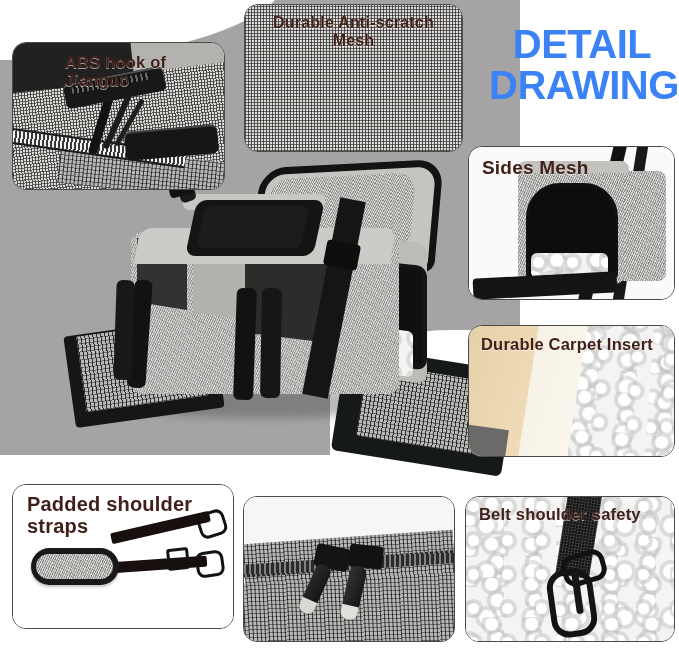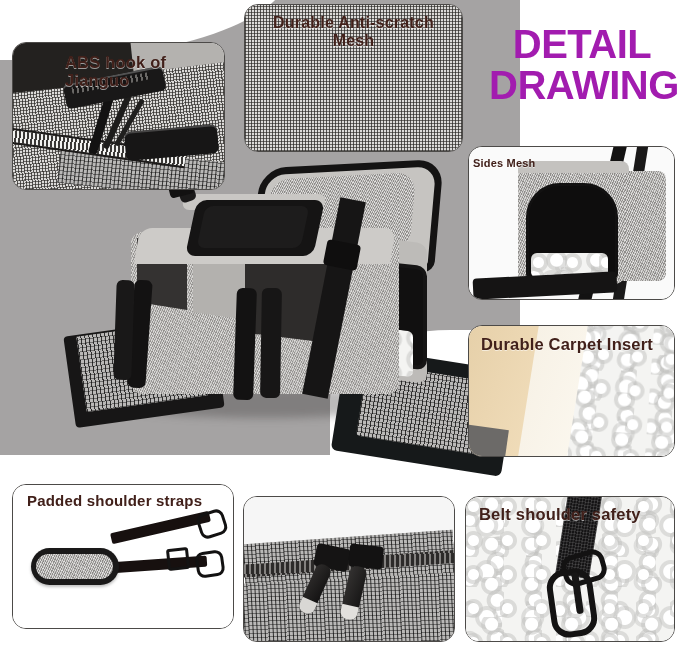--- a/index.html
+++ b/index.html
@@ -108,21 +108,21 @@
   #p1 .arm2{position:absolute;left:48%;top:34%;width:6px;height:40%;background:#1d1c1b;transform:rotate(24deg);border-radius:3px;}
   #p1 .arm3{position:absolute;left:54%;top:36%;width:5px;height:36%;background:#201f1e;transform:rotate(30deg);border-radius:3px;}
   #p1 .meshlow{position:absolute;left:22%;top:76%;width:82%;height:26%;transform:rotate(6deg);}
 
   
   #p2{left:244px;top:4px;width:219px;height:148px;}
   #p2 .cap{left:0;right:0;top:9px;text-align:center;font-size:16px;}
 
   
   #p3{left:468px;top:146px;width:207px;height:154px;}
-  #p3 .cap{left:4px;top:10px;font-size:11px;}
+  #p3 .cap{left:13px;top:10px;font-size:19px;}
   #p3 .s-bg{position:absolute;inset:0;background:#fafafa;}
   #p3 .s-body{position:absolute;left:24%;top:12%;width:52%;height:78%;border-radius:10px;}
   #p3 .s-body2{position:absolute;left:66%;top:16%;width:30%;height:72%;border-radius:8px;}
   #p3 .s-win{position:absolute;left:28%;top:24%;width:42%;height:58%;background:#0e0d0d;
     border-radius:34px 34px 4px 4px;border:3px solid #121111;}
   #p3 .s-bed{position:absolute;left:30%;top:70%;width:38%;height:16%;border-radius:6px;}
   #p3 .s-strapA{position:absolute;left:62%;top:-4%;width:13px;height:108%;background:#131212;transform:rotate(13deg);}
   #p3 .s-strapB{position:absolute;left:76%;top:-4%;width:11px;height:108%;background:#1a1919;transform:rotate(9deg);}
   #p3 .s-floor{position:absolute;left:2%;top:84%;width:70%;height:14%;background:#151414;border-radius:4px;transform:rotate(-3deg);}
   #p3 .s-top{position:absolute;left:24%;top:9%;width:54%;height:8%;background:#c4c2bf;border-radius:8px 8px 0 0;}
@@ -130,21 +130,21 @@
   
   #p4{left:468px;top:325px;width:207px;height:132px;}
   #p4 .cap{left:12px;top:9px;font-size:16.5px;}
   #p4 .c-beige{position:absolute;left:-6%;top:-8%;width:34%;height:125%;background:linear-gradient(100deg,#e6d0a9,#f0dcb9);transform:rotate(9deg);}
   #p4 .c-cream{position:absolute;left:22%;top:-10%;width:30%;height:130%;background:linear-gradient(100deg,#f6f0e4,#fbf7ee);transform:rotate(9deg);}
   #p4 .c-white{position:absolute;left:44%;top:-10%;width:70%;height:132%;transform:rotate(4deg);}
   #p4 .c-dark{position:absolute;left:-4%;top:78%;width:22%;height:34%;background:#6c6a68;transform:rotate(8deg);}
 
   
   #p5{left:12px;top:484px;width:222px;height:145px;}
-  #p5 .cap{left:14px;top:8px;font-size:15px;}
+  #p5 .cap{left:14px;top:8px;font-size:20px;}
   #p5 .w{position:absolute;inset:0;background:#ffffff;}
   #p5 .pad{position:absolute;left:8%;top:44%;width:40%;height:26%;background:#1a1919;border-radius:40px;
     box-shadow:0 2px 3px rgba(0,0,0,.25);}
   #p5 .pad:after{content:"";position:absolute;left:6%;top:16%;width:88%;height:68%;border-radius:34px;}
   #p5 .webA{position:absolute;left:44%;top:26%;width:46%;height:11px;background:#17100f;transform:rotate(-13deg);border-radius:2px;}
   #p5 .webB{position:absolute;left:44%;top:52%;width:44%;height:11px;background:#17100f;transform:rotate(-4deg);border-radius:2px;}
   #p5 .hookA{position:absolute;left:84%;top:18%;width:22px;height:20px;border:3.5px solid #121111;border-radius:8px;transform:rotate(-18deg);}
   #p5 .hookB{position:absolute;left:83%;top:46%;width:22px;height:20px;border:3.5px solid #121111;border-radius:8px;transform:rotate(-8deg);}
   #p5 .slideA{position:absolute;left:70%;top:44%;width:16px;height:16px;border:3px solid #141313;border-radius:3px;transform:rotate(-6deg);}
 
@@ -201,21 +201,21 @@
   .hero .side-win{left:250px;top:86px;width:74px;height:96px;background:#111010;border-radius:10px;transform:skewY(6deg);border:4px solid #161515;}
   .hero .side-bed{left:256px;top:152px;width:62px;height:46px;transform:skewY(6deg);border-radius:6px;}
   .hero .side-panel{left:240px;top:62px;width:92px;height:140px;background:#bdbbb8;border-radius:10px;transform:skewY(7deg);}
   .hero .toph{left:82px;top:-4px;width:16px;height:30px;background:#1b1a1a;transform:rotate(-18deg);border-radius:5px;}
   .hero .topclip{left:74px;top:6px;width:24px;height:14px;background:#121111;border-radius:4px;transform:rotate(-14deg);}
   .hero .shadow{left:20px;top:212px;width:300px;height:30px;background:rgba(60,58,56,.35);border-radius:50%;filter:blur(4px);}
 
   
   .title{
     position:absolute;left:489px;top:24px;width:186px;
-    color:#a21caf;font-weight:700;font-size:40px;line-height:1.02;letter-spacing:-.5px;
+    color:#3b82f6;font-weight:700;font-size:40px;line-height:1.02;letter-spacing:-.5px;
     text-align:center;white-space:pre-line;
   }
 </style>
 </head>
 <body>
 
 <div class="stage">
 
   <div class="bg-grey"></div>
   <div class="bg-grey-2"></div>

